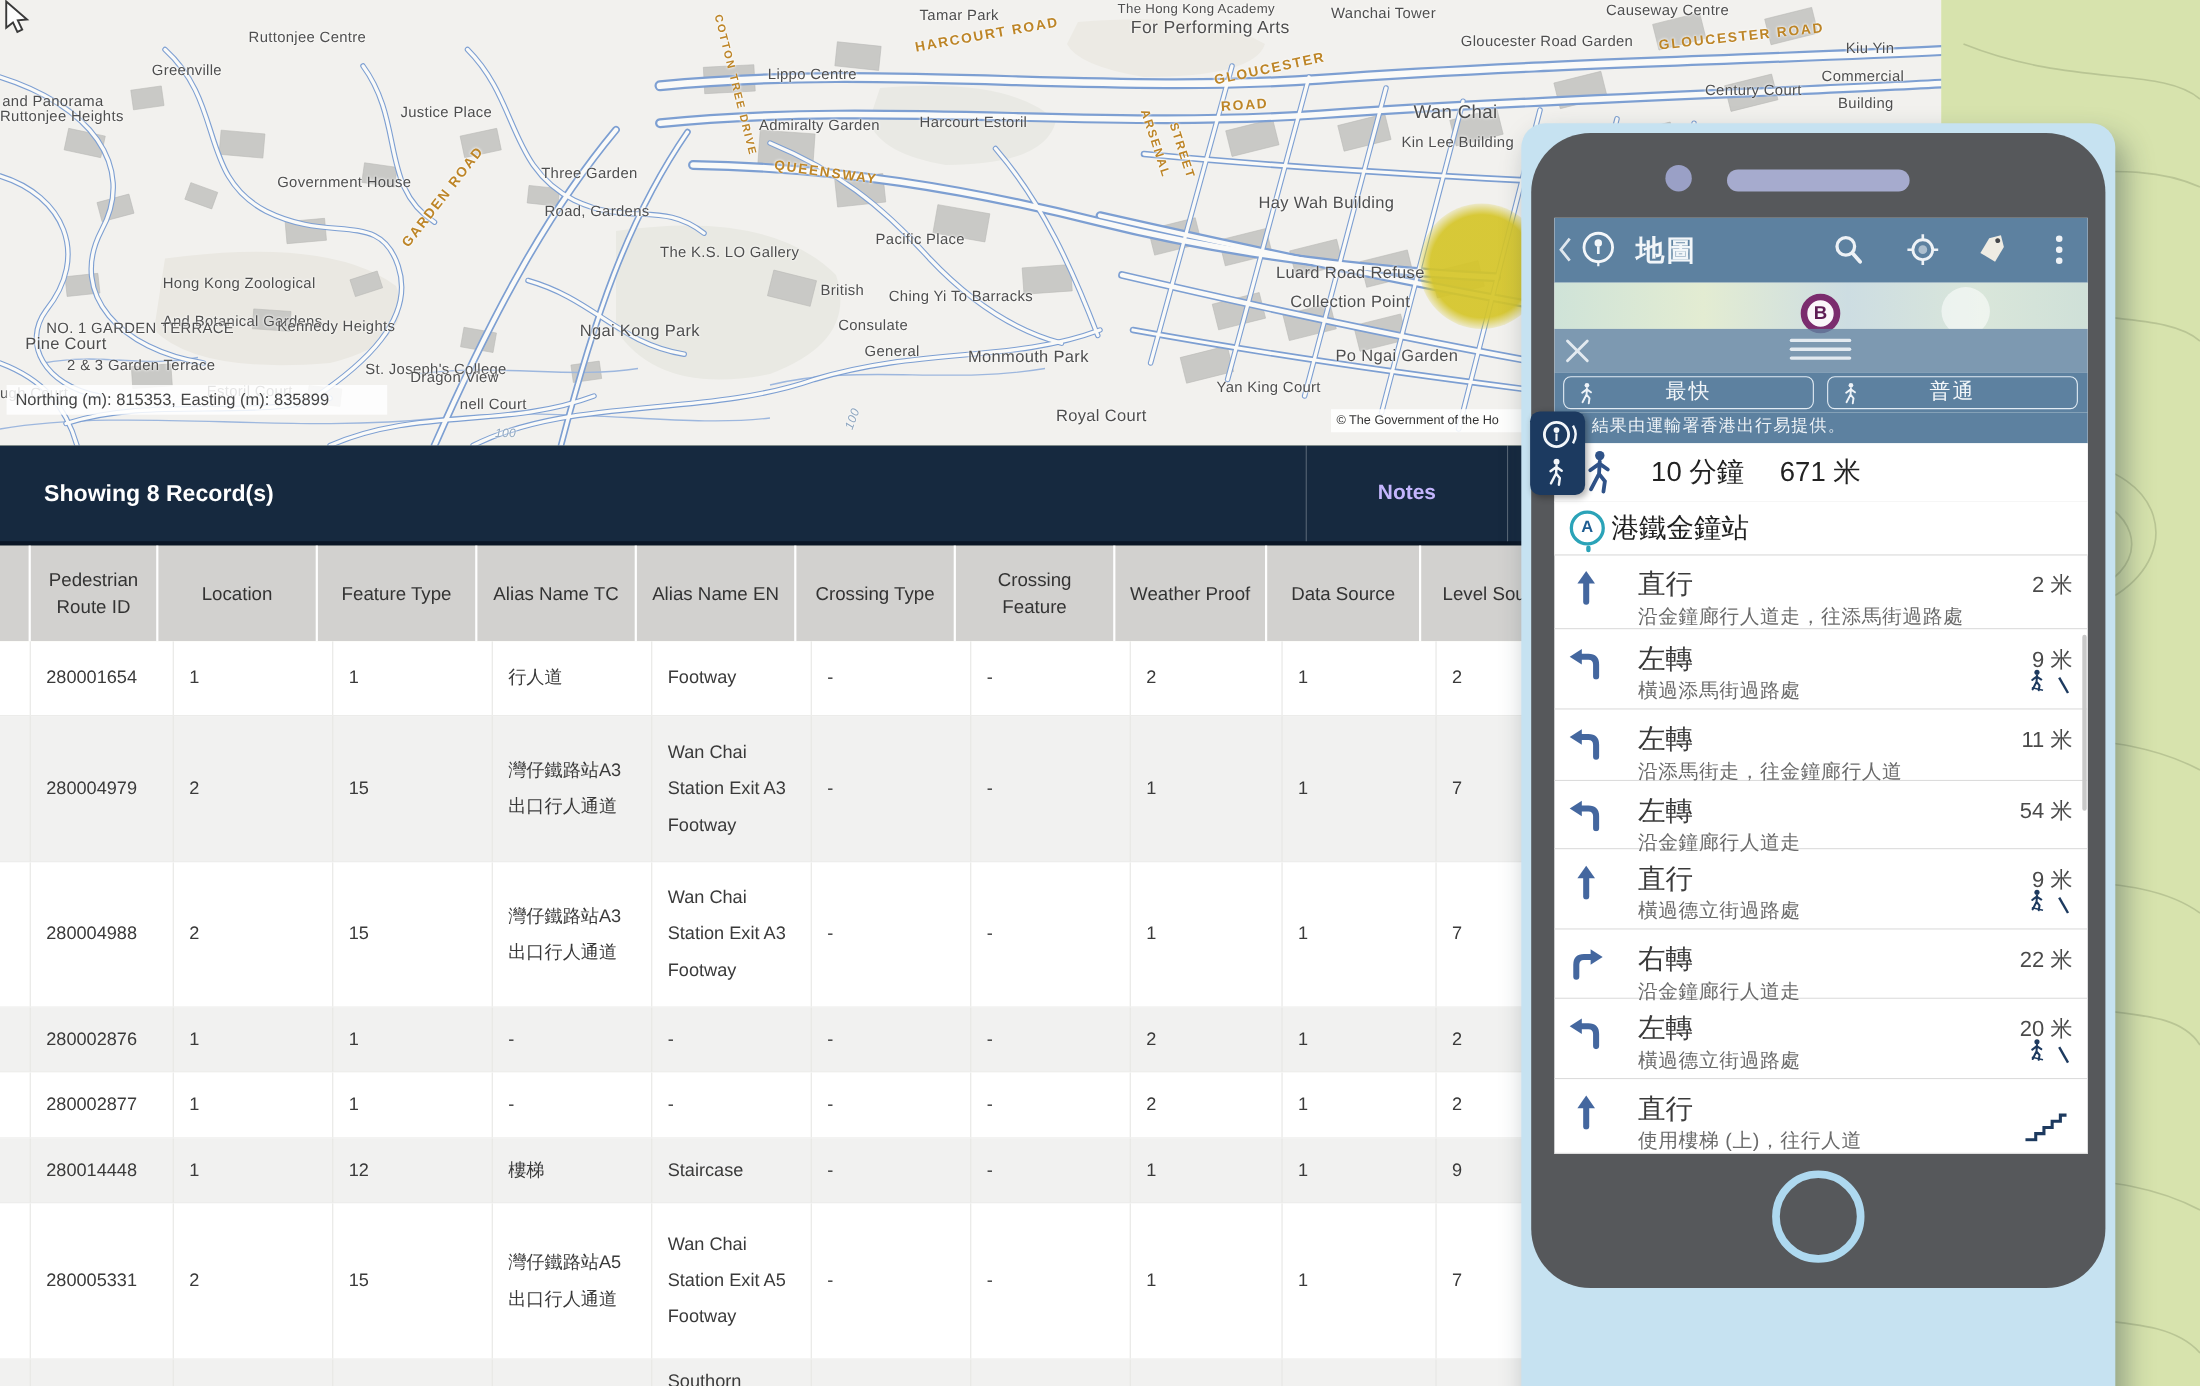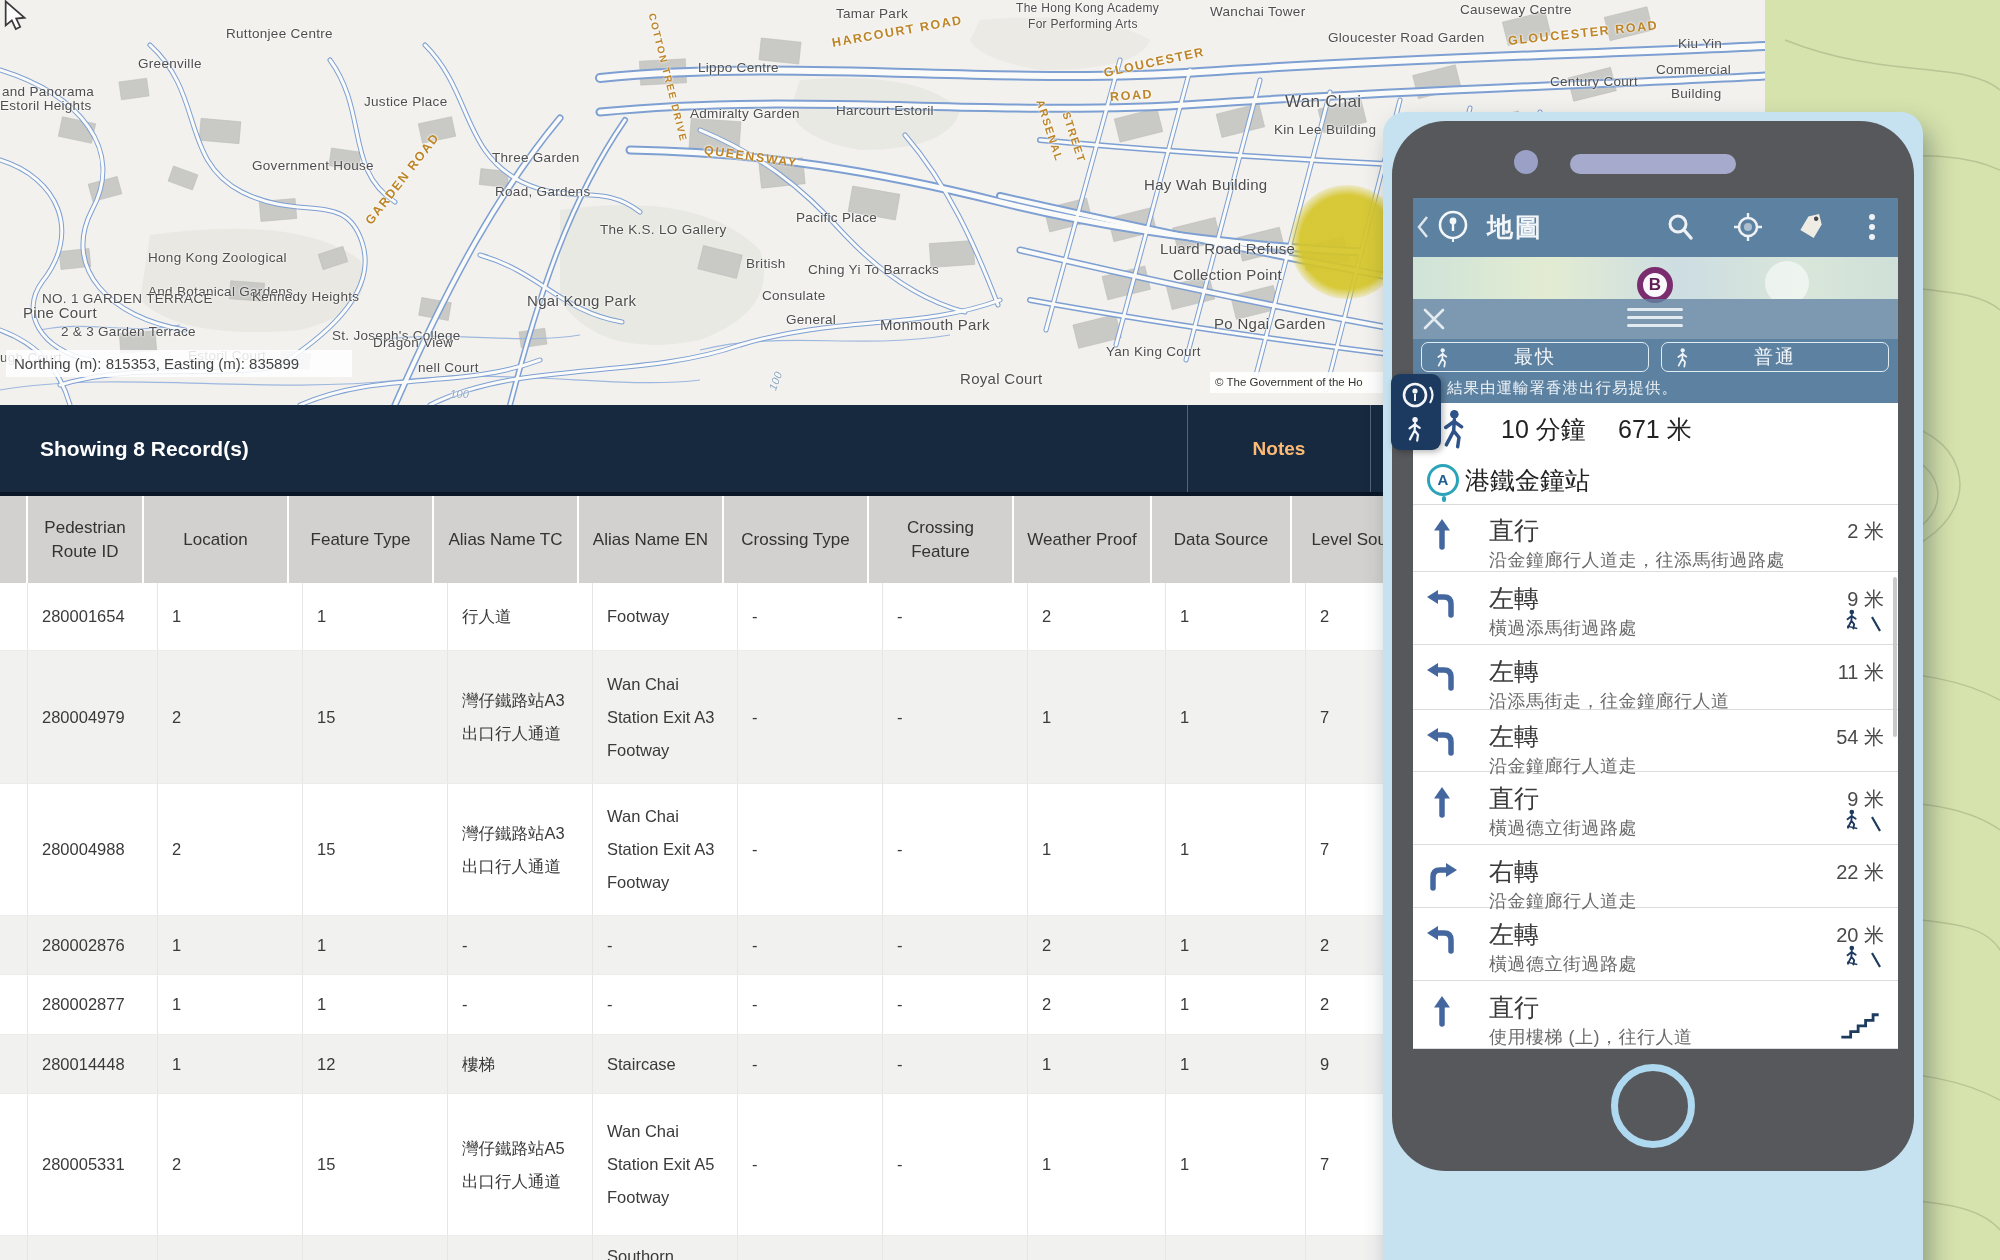--- a/index.html
+++ b/index.html
@@ -19,21 +19,21 @@
              background:radial-gradient(circle,rgba(213,197,40,.92) 0 58%,rgba(213,197,40,0) 74%);}
   .northing{position:absolute;left:6px;top:350px;width:338px;height:27px;background:rgba(255,255,255,.85);
             font-size:15px;color:#444;line-height:27px;padding-left:8px;}
   .copyright{position:absolute;left:1210px;top:372px;width:184px;height:21px;background:rgba(255,255,255,.88);
              font-size:11.5px;color:#333;line-height:21px;padding-left:5px;white-space:nowrap;overflow:hidden;}
   .cursor{position:absolute;left:1348px;top:247px;}
 
   
   .navybar{position:absolute;left:0;top:405px;width:1742px;height:87px;background:#16293f;border-bottom:4px solid #0a1626;}
   .showing{position:absolute;left:40px;top:0;height:87px;line-height:87px;color:#fff;font-size:21px;font-weight:bold;}
-  .notes{position:absolute;left:1187px;top:0;width:184px;height:87px;line-height:87px;text-align:center;color:#fdba74;
+  .notes{position:absolute;left:1187px;top:0;width:184px;height:87px;line-height:87px;text-align:center;color:#c4b5fd;
          font-size:19px;font-weight:bold;border-left:1px solid rgba(255,255,255,.28);border-right:1px solid rgba(255,255,255,.28);box-sizing:border-box;}
   .thead{position:absolute;left:0;top:496px;height:87px;display:flex;background:#d2d1cf;}
   .th{box-sizing:border-box;border-right:2px solid #fff;display:flex;align-items:center;justify-content:center;
       text-align:center;font-size:17px;color:#333;padding:4px 8px;line-height:24px;flex-shrink:0;}
   .tbody{position:absolute;left:0;top:583px;width:1742px;background:#fff;}
   .tr{display:flex;background:#fff;border-bottom:1px solid #ececea;box-sizing:border-box;}
   .tr.alt{background:#f1f1f0;}
   .td{box-sizing:border-box;border-right:1px solid #e6e6e4;padding-left:14px;display:flex;flex-direction:column;
       justify-content:center;font-size:16.5px;color:#3a3a3a;line-height:33px;flex-shrink:0;overflow:hidden;}
   .tr.partial .td{justify-content:flex-start;}
@@ -222,21 +222,21 @@
           <path class="roadi" d="M0 330 C40 345 60 370 70 405" stroke-width="3"></path>
         </g>
       <style>
         .road{stroke:#7d9fd2;fill:none;stroke-linecap:round;}
         .roadi{stroke:#fafaf8;fill:none;stroke-linecap:round;}
       </style>
     </svg>
     <div class="highlight"></div>
     <div id="map-labels">
         <span class="mlab" style="left: 2px; top: 66px; margin-top: 18px;">and Panorama</span>
-        <span class="mlab" style="left: 0px; top: 98px;">Estoril Heights</span>
+        <span class="mlab" style="left: 0px; top: 98px;">Ruttonjee Heights</span>
         <span class="mlab" style="left: 138px; top: 56px;">Greenville</span>
         <span class="mlab" style="left: 226px; top: 26px;">Ruttonjee Centre</span>
         <span class="mlab" style="left: 364px; top: 94px;">Justice Place</span>
         <span class="mlab" style="left: 252px; top: 158px;">Government House</span>
         <span class="mlab" style="left: 492px; top: 150px;">Three Garden</span>
         <span class="mlab" style="left: 495px; top: 184px;">Road, Gardens</span>
         <span class="mlab" style="left: 600px; top: 222px;">The K.S. LO Gallery</span>
         <span class="mlab" style="left: 148px; top: 250px;">Hong Kong Zoological</span>
         <span class="mlab" style="left: 148px; top: 284px;">And Botanical Gardens</span>
         <span class="mlab" style="left: 23px; top: 304px; font-size: 15px;">Pine Court</span>
@@ -257,21 +257,21 @@
         <span class="mlab" style="left: 836px; top: 103px;">Harcourt Estoril</span>
         <span class="mlab" style="left: 796px; top: 210px;">Pacific Place</span>
         <span class="mlab" style="left: 746px; top: 256px;">British</span>
         <span class="mlab" style="left: 808px; top: 262px;">Ching Yi To Barracks</span>
         <span class="mlab" style="left: 762px; top: 288px;">Consulate</span>
         <span class="mlab" style="left: 786px; top: 312px;">General</span>
         <span class="mlab" style="left: 880px; top: 316px; font-size: 15px;">Monmouth Park</span>
         <span class="mlab" style="left: 960px; top: 370px; font-size: 15px;">Royal Court</span>
         <span class="mlab" style="left: 1106px; top: 344px;">Yan King Court</span>
         <span class="mlab" style="left: 1016px; top: 1px; font-size: 12px;">The Hong Kong Academy</span>
-        <span class="mlab" style="left: 1028px; top: 17px; font-size: 12px;">For Performing Arts</span>
+        <span class="mlab" style="left: 1028px; top: 17px; font-size: 16px;">For Performing Arts</span>
         <span class="mlab" style="left: 1210px; top: 4px;">Wanchai Tower</span>
         <span class="mlab" style="left: 1328px; top: 30px;">Gloucester Road Garden</span>
         <span class="mlab" style="left: 1460px; top: 2px;">Causeway Centre</span>
         <span class="mlab" style="left: 1678px; top: 36px;">Kiu Yin</span>
         <span class="mlab" style="left: 1656px; top: 62px;">Commercial</span>
         <span class="mlab" style="left: 1671px; top: 86px;">Building</span>
         <span class="mlab" style="left: 1550px; top: 74px;">Century Court</span>
         <span class="mlab" style="left: 1285px; top: 92px; font-size: 17px;">Wan Chai</span>
         <span class="mlab" style="left: 1231px; top: 122px; margin-left: 43px;">Kin Lee Building</span>
         <span class="mlab" style="left: 1144px; top: 176px; font-size: 15px;">Hay Wah Building</span>

